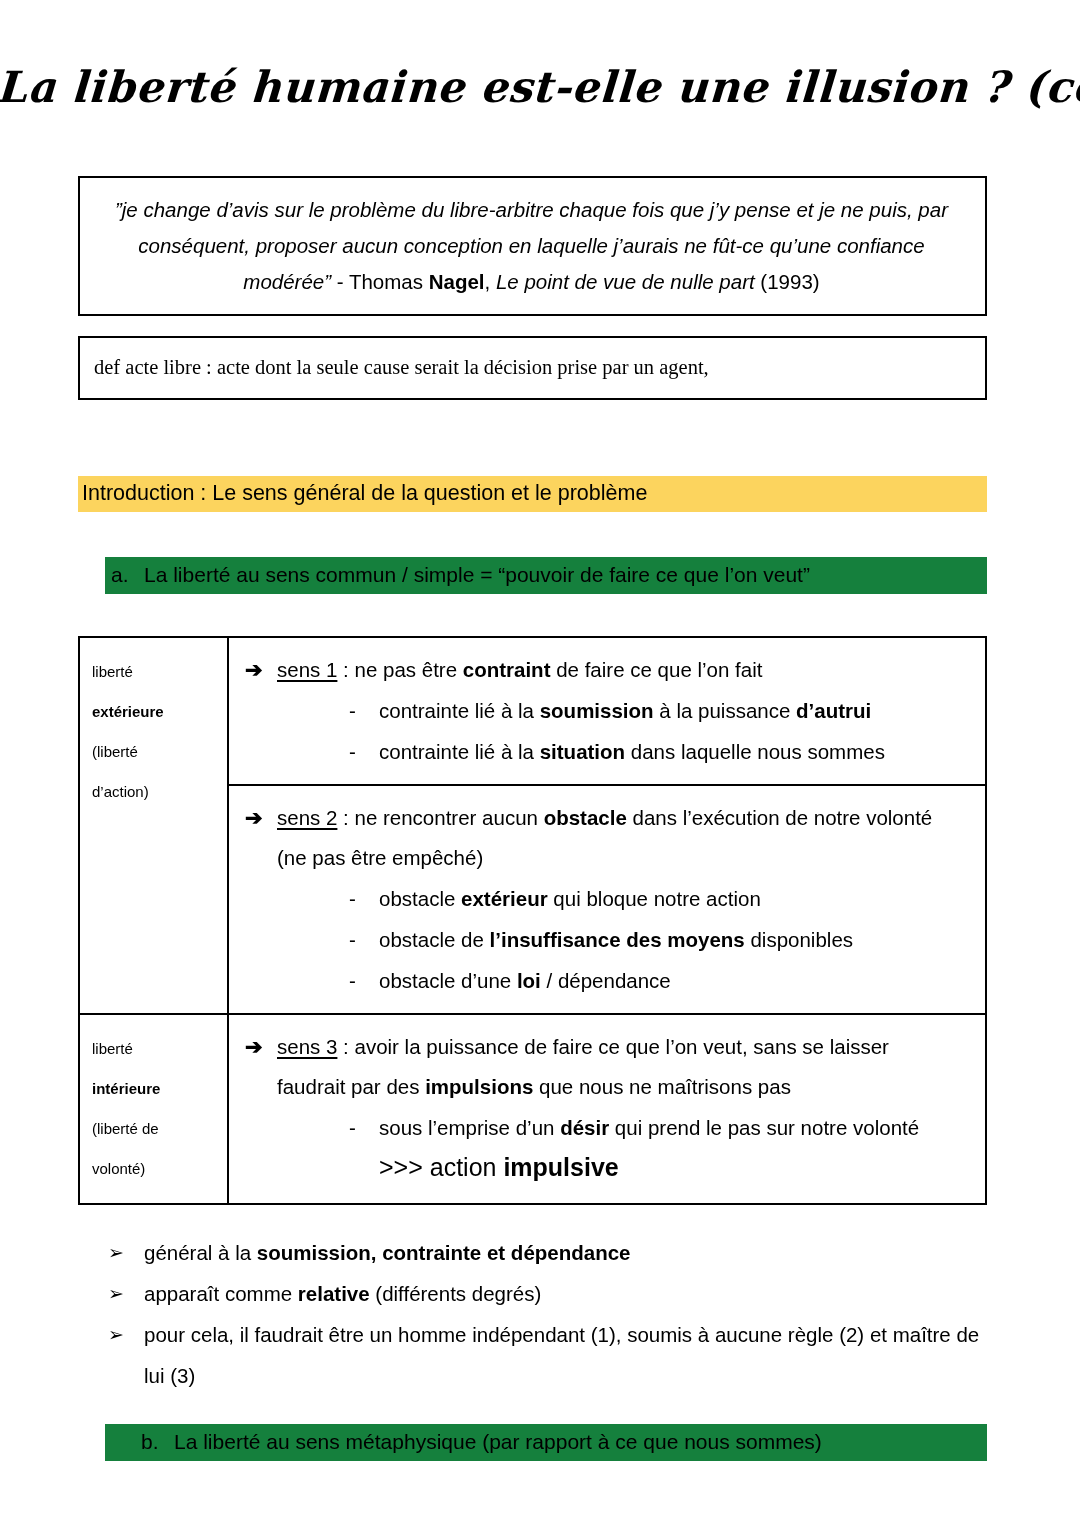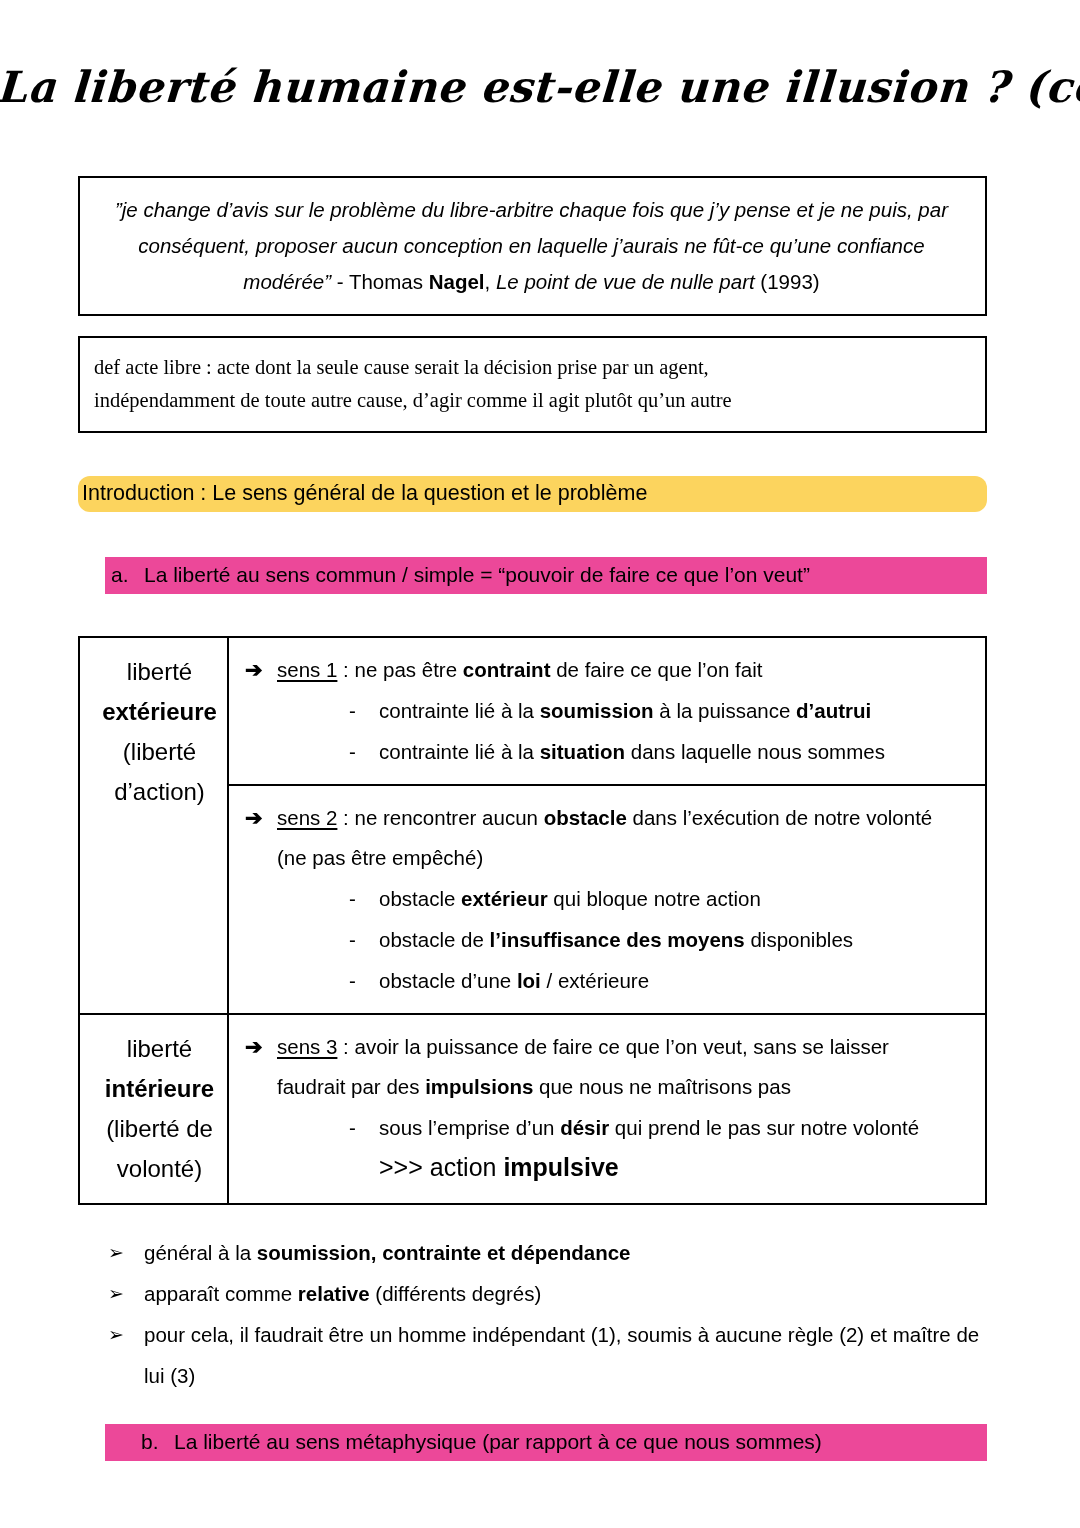--- a/index.html
+++ b/index.html
@@ -77,28 +77,27 @@
   .heading-yellow {
     position: absolute;
     left: 78px;
     top: 476px;
     width: 909px;
     box-sizing: border-box;
     background: #FCD45E;
     font-size: 21.5px;
     line-height: 31px;
     padding: 2px 0 3px 4px;
-    border-radius: 12px;
   }
   .heading-gray {
     position: absolute;
     left: 105px;
     width: 882px;
     box-sizing: border-box;
-    background: #ec4899;
+    background: #15803d;
     font-size: 21px;
     line-height: 30px;
     padding: 3px 0 4px 6px;
   }
   .heading-gray.sub-a { top: 557px; }
   .heading-gray.sub-b { top: 1424px; padding-left: 36px; }
   .heading-gray .marker {
     display: inline-block;
     width: 33px;
   }
@@ -113,23 +112,22 @@
     table-layout: fixed;
   }
   .sens-table td {
     border: 2.5px solid #000;
     vertical-align: top;
     padding: 0;
   }
   .col-label {
     width: 135px;
     padding: 14px 0 14px 12px !important;
-    font-size: 24px;
+    font-size: 15px;
     line-height: 40px;
-    text-align: center;
   }
   .col-label b { font-weight: 700; }
   .col-body {
     padding: 12px 12px 12px 16px !important;
   }
 
   .sens-line {
     font-size: 20.5px;
     line-height: 40px;
     position: relative;
@@ -196,21 +194,20 @@
 <div class="page">
 
   <div class="doc-title">La liberté humaine est-elle une illusion ? (cours)</div>
 
   <div class="quote-box">
     <div class="quote-text"><span>”je change d’avis sur le problème du libre-arbitre chaque fois que j’y pense et je ne puis, par conséquent, proposer aucun conception en laquelle j’aurais ne fût-ce qu’une confiance modérée”</span><span class="roman"> - Thomas </span><b>Nagel</b><span class="roman">, </span><span>Le point de vue de nulle part</span><span class="roman"> (1993)</span></div>
   </div>
 
   <div class="def-box">
     <div class="def-text">def acte libre : acte dont la seule cause serait la décision prise par un agent,</div>
-    <div class="def-text">indépendamment de toute autre cause, d’agir comme il agit plutôt qu’un autre</div>
   </div>
 
   <div class="heading-yellow">Introduction : Le sens général de la question et le problème</div>
 
   <div class="heading-gray sub-a"><span class="marker">a.</span><span>La liberté au sens commun / simple = “pouvoir de faire ce que l’on veut”</span></div>
 
   <table class="sens-table">
     <tbody>
         <tr>
       <td class="col-label" rowspan="2">
@@ -237,21 +234,21 @@
           <span class="arrow">➔</span><u>sens 2</u><span> : ne rencontrer aucun </span><b>obstacle</b><span> dans l’exécution de notre volonté</span>
         </div>
         <div class="sens-line" style="padding-left:32px">(ne pas être empêché)</div>
         <div class="dash-item">
           <span class="dash">-</span><span>obstacle </span><b>extérieur</b><span> qui bloque notre action</span>
         </div>
         <div class="dash-item">
           <span class="dash">-</span><span>obstacle de </span><b>l’insuffisance des moyens</b><span> disponibles</span>
         </div>
         <div class="dash-item">
-          <span class="dash">-</span><span>obstacle d’une </span><b>loi</b><span> / extérieure</span>
+          <span class="dash">-</span><span>obstacle d’une </span><b>loi</b><span> / dépendance</span>
         </div>
       </td>
     </tr>
     <tr>
       <td class="col-label">
         <div>liberté</div>
         <div><b>intérieure</b></div>
         <div>(liberté de</div>
         <div>volonté)</div>
       </td>

